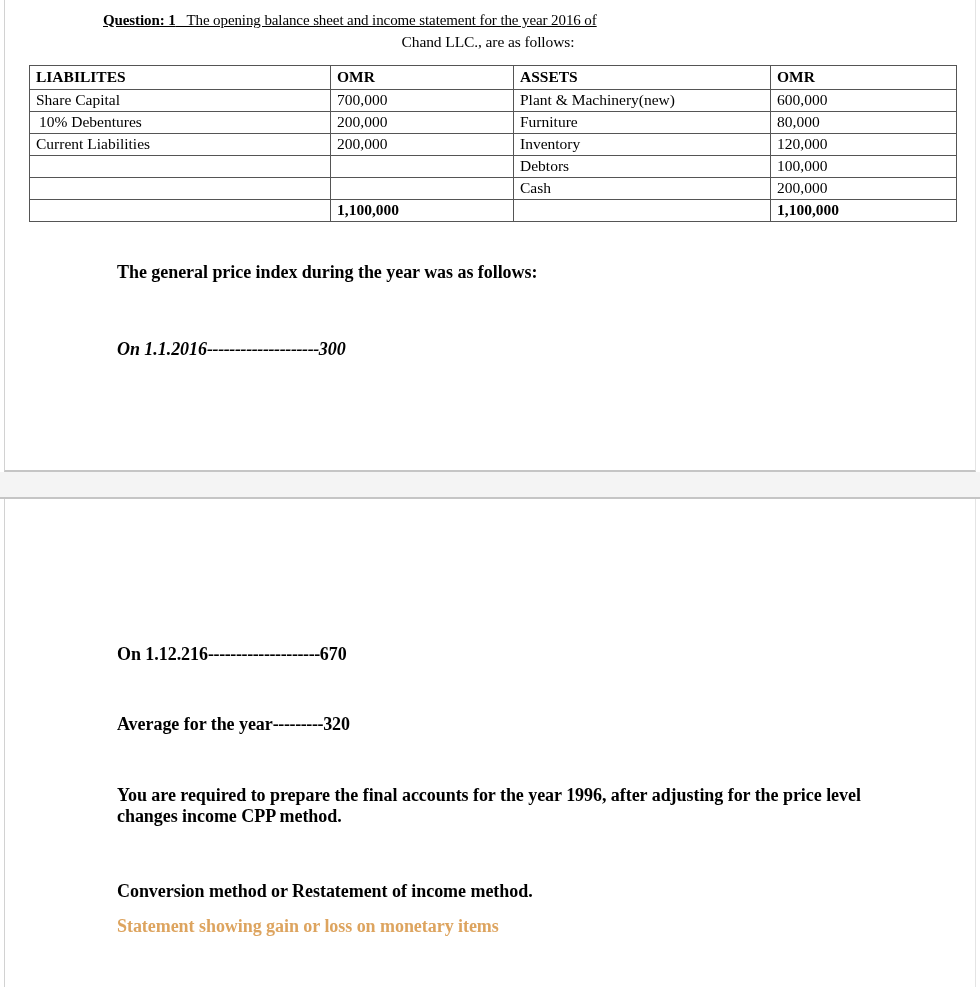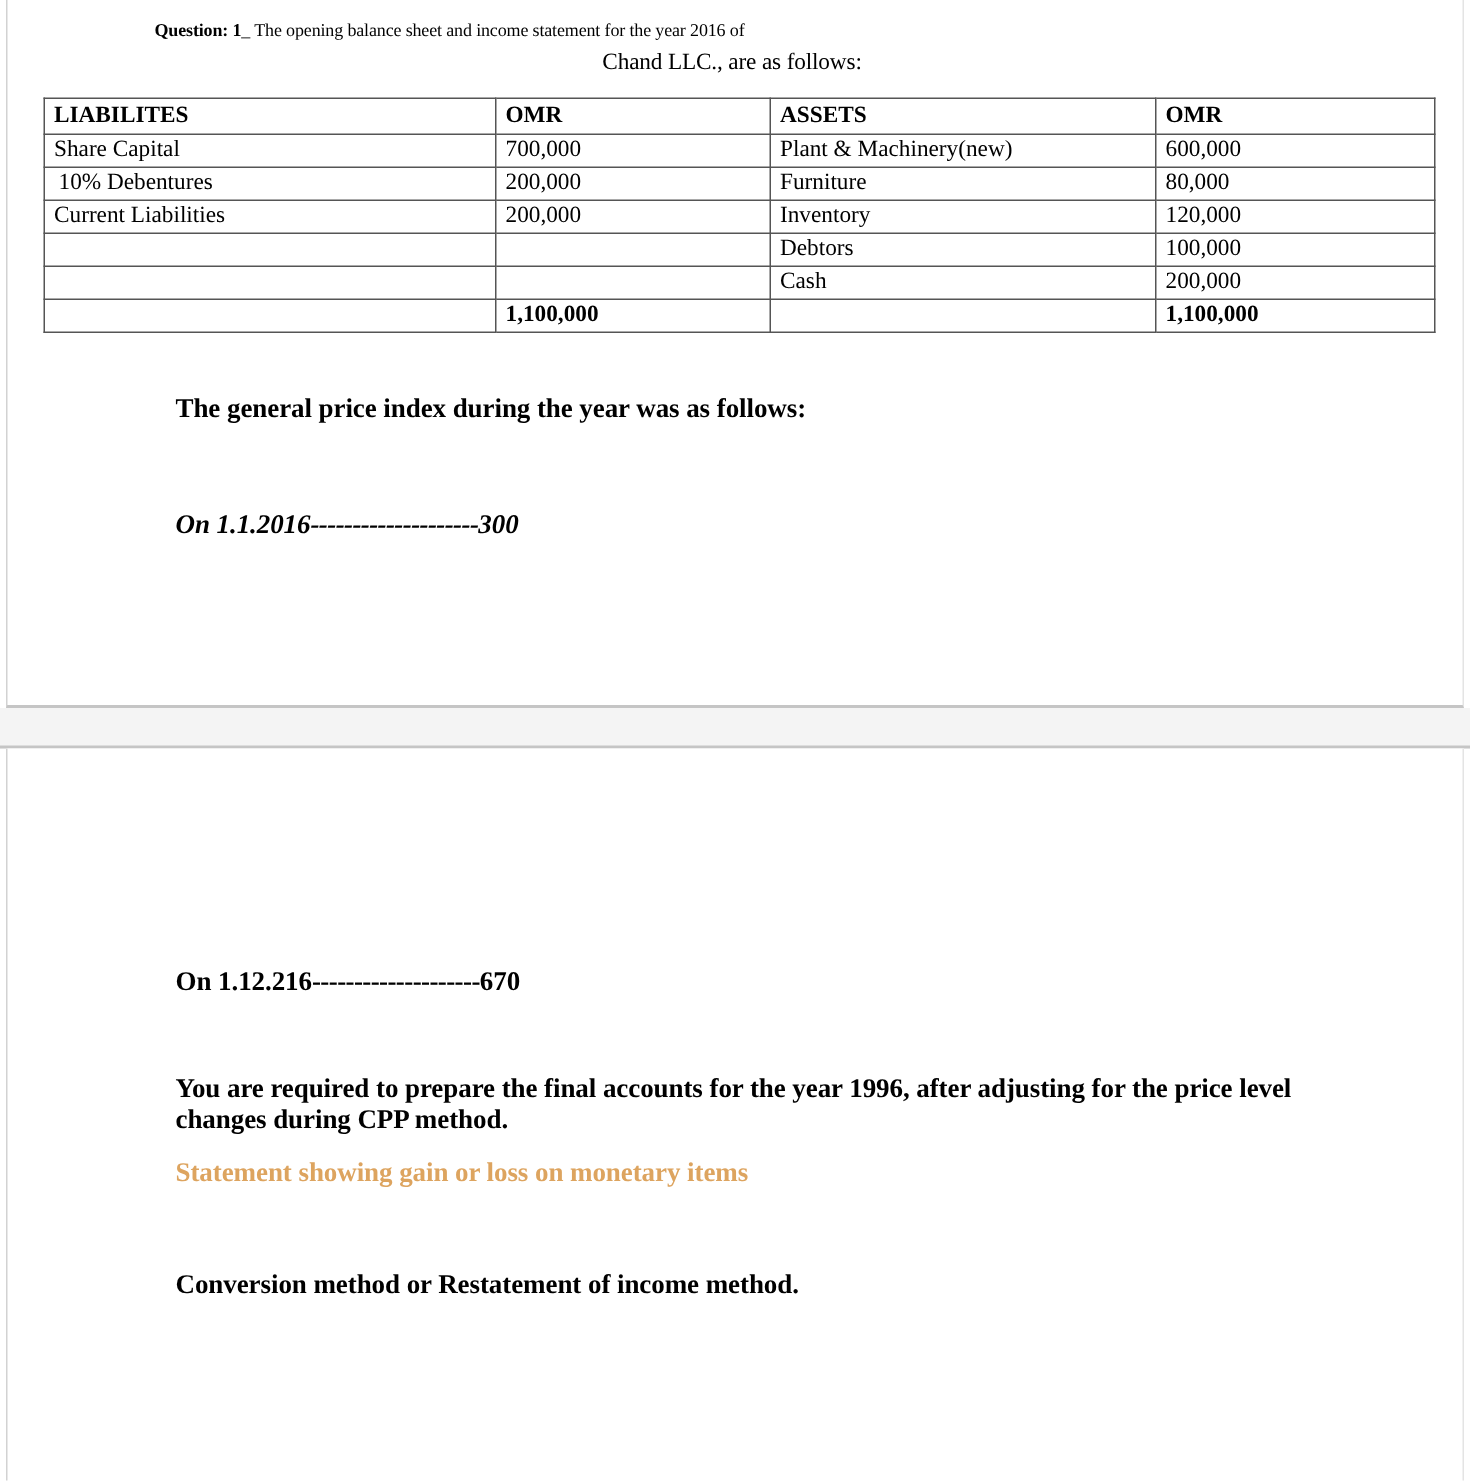--- a/index.html
+++ b/index.html
@@ -53,24 +53,25 @@
     top: 499px;
     height: 488px;
     border-bottom: none;
   }
 
   
   .heading-block {
     padding: 10px 40px 0 26px;
   }
   .heading-line-1 {
-    font-size: 12px;
+    font-size: 15px;
     line-height: 21px;
     text-indent: 72px;
     letter-spacing: -0.1px;
+    text-decoration: underline;
   }
   .heading-line-1 .q-label {
     font-weight: bold;
   }
   .heading-line-2 {
     font-size: 15.5px;
     line-height: 21px;
     padding-left: 10px;
     letter-spacing: -0.1px;
     text-align: center;
@@ -219,22 +220,25 @@
   </div>
 
   <div class="page-gap"></div>
 
   <div class="page page-two">
 
     <div class="para p-index-2">
       <span>On 1.12.216</span><span class="dash-run">--------------------</span><span>670</span>
     </div>
 
-
-    <div class="para p-required">You are required to prepare the final accounts for the year 1996, after adjusting for the price level changes during CPP method.</div>
+    <div class="para p-index-3">
+      <span>Average for the year</span><span class="dash-run">---------</span><span>320</span>
+    </div>
+
+    <div class="para p-required">You are required to prepare the final accounts for the year 1996, after adjusting for the price level changes income CPP method.</div>
+
+    <div class="para p-conversion">Conversion method or Restatement of income method.</div>
 
     <div class="para p-statement accent">Statement showing gain or loss on monetary items</div>
 
-    <div class="para p-conversion">Conversion method or Restatement of income method.</div>
-
   </div>
 
 </div>
 
 </body></html>

